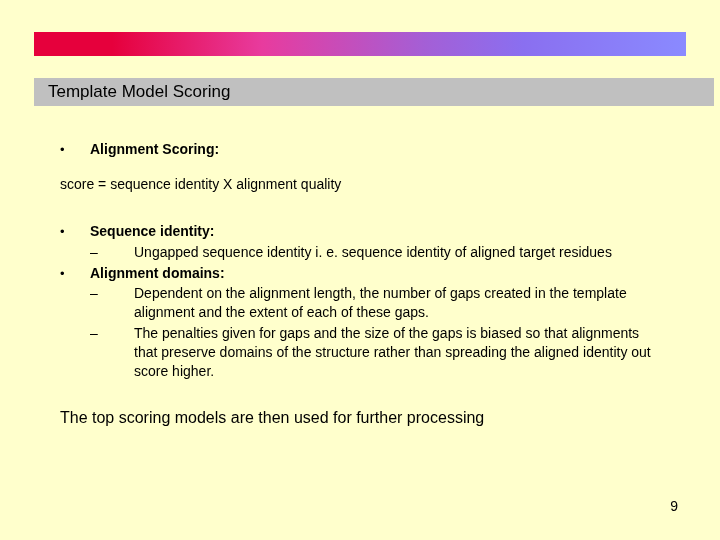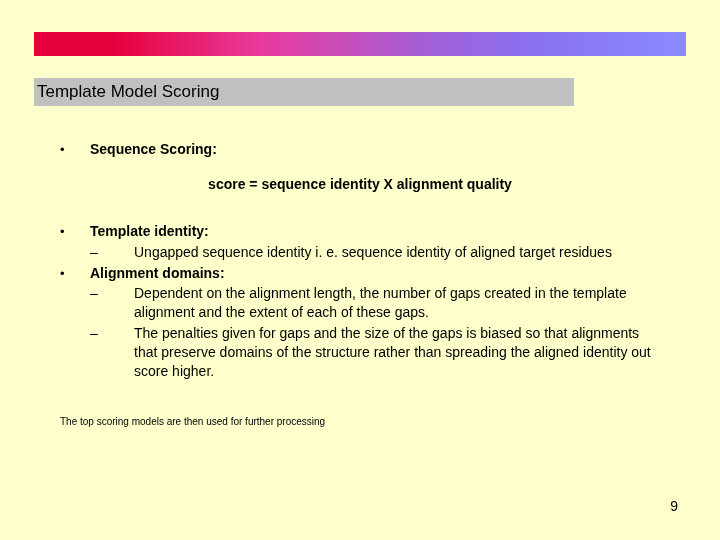--- a/index.html
+++ b/index.html
@@ -12,75 +12,75 @@
   }
   .top-bar {
     position: absolute;
     top: 32px; left: 34px;
     width: 652px; height: 24px;
     background: linear-gradient(to right, #e6003c 0%, #e6003c 12%, #e83b9e 35%, #a45fd6 60%, #8a6ff0 75%, #8a8aff 100%);
   }
   .title-bar {
     position: absolute;
     top: 78px; left: 34px;
-    width: 540px;
+    width: 680px;
     background: #c0c0c0;
-    padding: 4px 3px;
+    padding: 4px 14px;
     font-size: 17px;
   }
   .content {
     position: absolute;
     top: 140px; left: 60px;
     width: 600px;
     font-size: 14px;
     line-height: 1.35;
   }
   .bullet-row { display: flex; margin-bottom: 16px; }
   .bullet-row.tight { margin-bottom: 2px; }
   .bullet-dot { width: 30px; flex: none; text-align: left; font-size: 13px; padding-top: 1px; }
   .bullet-text { flex: 1; font-weight: bold; }
   .formula {
-    text-align: center;
-    font-weight: bold;
+    text-align: left;
+    font-weight: normal;
     margin: 10px 0 28px 0;
   }
   .sub-row { display: flex; margin-left: 30px; margin-bottom: 2px; }
   .sub-dash { width: 24px; flex: none; }
   .sub-text { flex: 1; margin-left: 20px; }
   .closing {
-    margin-top: 34px;
-    font-size: 10px;
+    margin-top: 26px;
+    font-size: 16px;
   }
   .page-num {
     position: absolute;
     bottom: 26px; right: 42px;
     font-size: 14px;
   }
 </style>
 </head>
 <body>
 
 <div class="top-bar"></div>
 
 <div class="title-bar">
   <span>Template Model Scoring</span>
 </div>
 
 <div class="content">
 
   <div class="bullet-row">
     <div class="bullet-dot">•</div>
-    <div class="bullet-text">Sequence Scoring:</div>
+    <div class="bullet-text">Alignment Scoring:</div>
   </div>
 
   <div class="formula">score = sequence identity X alignment quality</div>
 
   <div class="bullet-row tight">
     <div class="bullet-dot">•</div>
-    <div class="bullet-text">Template identity:</div>
+    <div class="bullet-text">Sequence identity:</div>
   </div>
   <div class="sub-row">
     <div class="sub-dash">–</div>
     <div class="sub-text">Ungapped sequence identity i. e. sequence identity of aligned target residues</div>
   </div>
 
   <div class="bullet-row tight" style="margin-top:2px;">
     <div class="bullet-dot">•</div>
     <div class="bullet-text">Alignment domains:</div>
   </div>

